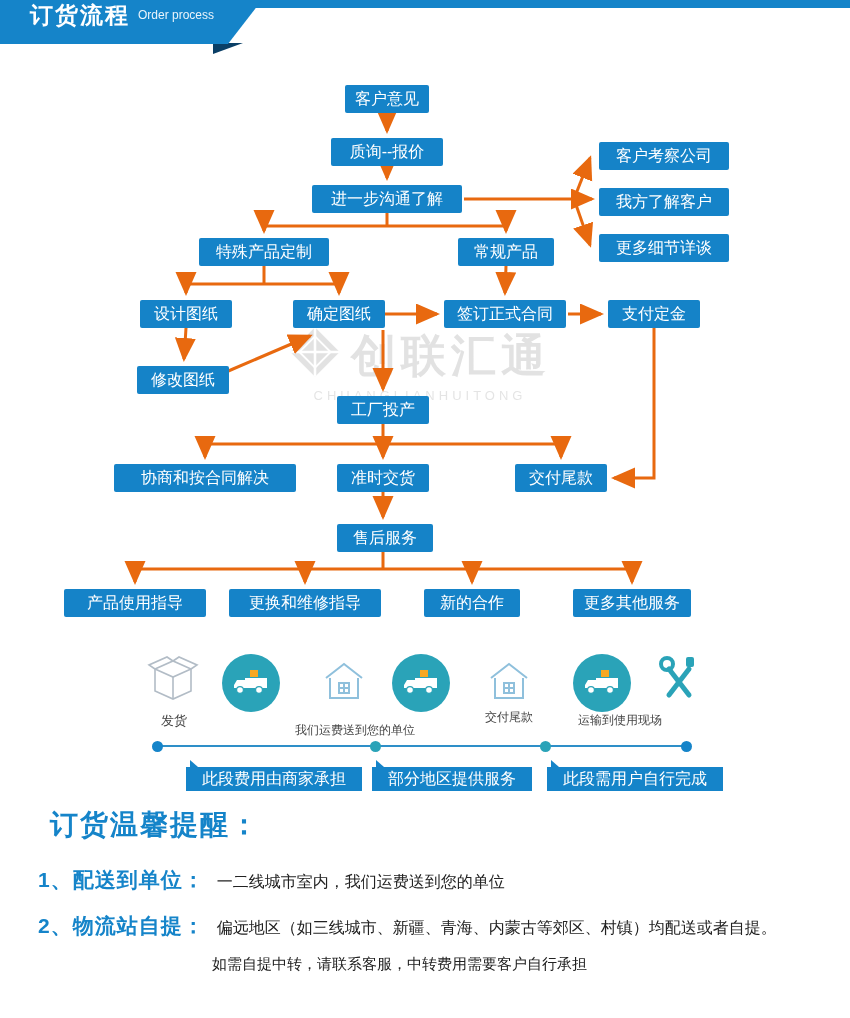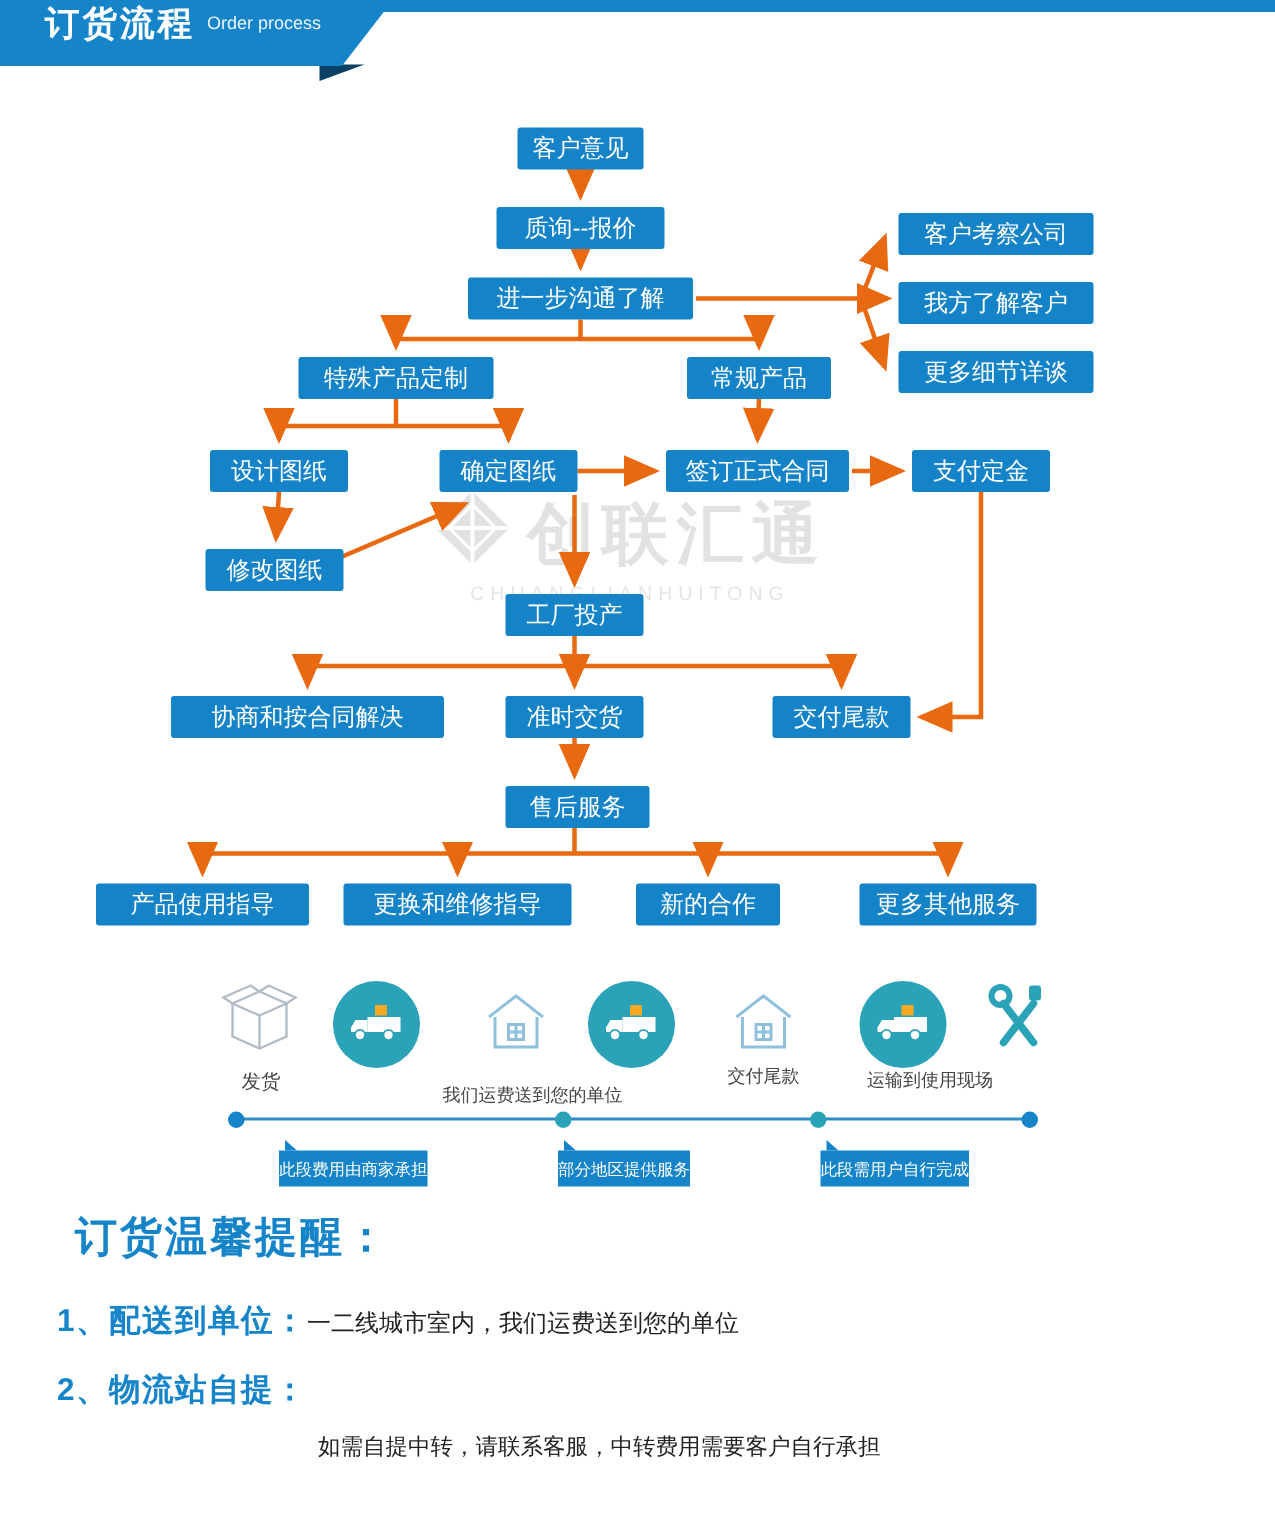--- a/index.html
+++ b/index.html
@@ -34,30 +34,30 @@
   }
   
   .teal-circle{position:absolute;width:58px;height:58px;border-radius:50%;background:#2aa3b8;
     display:flex;align-items:center;justify-content:center;z-index:2;}
   .line-icon{position:absolute;z-index:2;}
   .logi-label{position:absolute;font-size:12px;color:#444;text-align:center;z-index:2;}
   .timeline-line{position:absolute;left:157px;top:745px;width:530px;height:2px;background:#2e8fc8;z-index:1;}
   .timeline-dot{position:absolute;width:11px;height:11px;border-radius:50%;top:741px;z-index:2;}
   .dot-blue{background:#1584c9;} .dot-teal{background:#2aa3b8;}
   .seg-tag{
-    position:absolute;height:24px;background:#1584c9;color:#fff;font-size:11px;
-    display:flex;align-items:center;padding:0 0;z-index:2;white-space:nowrap;
+    position:absolute;height:24px;background:#1584c9;color:#fff;font-size:16px;
+    display:flex;align-items:center;padding:0 16px;z-index:2;white-space:nowrap;
   }
   .seg-tag::before{
     content:"";position:absolute;left:4px;top:-7px;width:0;height:0;
     border-bottom:7px solid #1584c9;border-right:8px solid transparent;
   }
   
   .reminder-title{position:absolute;font-size:28px;font-weight:bold;color:#1584c9;letter-spacing:2px;margin-left:12px;}
-  .reminder-item{position:absolute;display:flex;align-items:baseline;white-space:nowrap;}
+  .reminder-item{position:absolute;display:flex;align-items:baseline;white-space:nowrap;gap:12px;}
   .ritem-label{font-size:21px;font-weight:bold;color:#1584c9;letter-spacing:1px;}
   .ritem-text{font-size:16px;color:#222;}
   .reminder-note{position:absolute;font-size:15px;color:#222;white-space:nowrap;}
 </style>
 </head>
 <body>
 
 <div id="canvas">
 
   <div class="top-strip"></div>
@@ -217,16 +217,17 @@
   <div class="seg-tag" style="left:372px;top:767px">部分地区提供服务</div>
   <div class="seg-tag" style="left:547px;top:767px">此段需用户自行完成</div>
 
   <div class="reminder-title" style="left:38px;top:806px">订货温馨提醒：</div>
   <div class="reminder-item" style="left:38px;top:866px">
     <span class="ritem-label">1、配送到单位：</span>
     <span class="ritem-text">一二线城市室内，我们运费送到您的单位</span>
   </div>
   <div class="reminder-item" style="left:38px;top:912px">
     <span class="ritem-label">2、物流站自提：</span>
+    <span class="ritem-text">偏远地区（如三线城市、新疆、青海、内蒙古等郊区、村镇）均配送或者自提。</span>
   </div>
   <div class="reminder-note" style="left:212px;top:955px">如需自提中转，请联系客服，中转费用需要客户自行承担</div>
 
 </div>
 
 </body></html>

